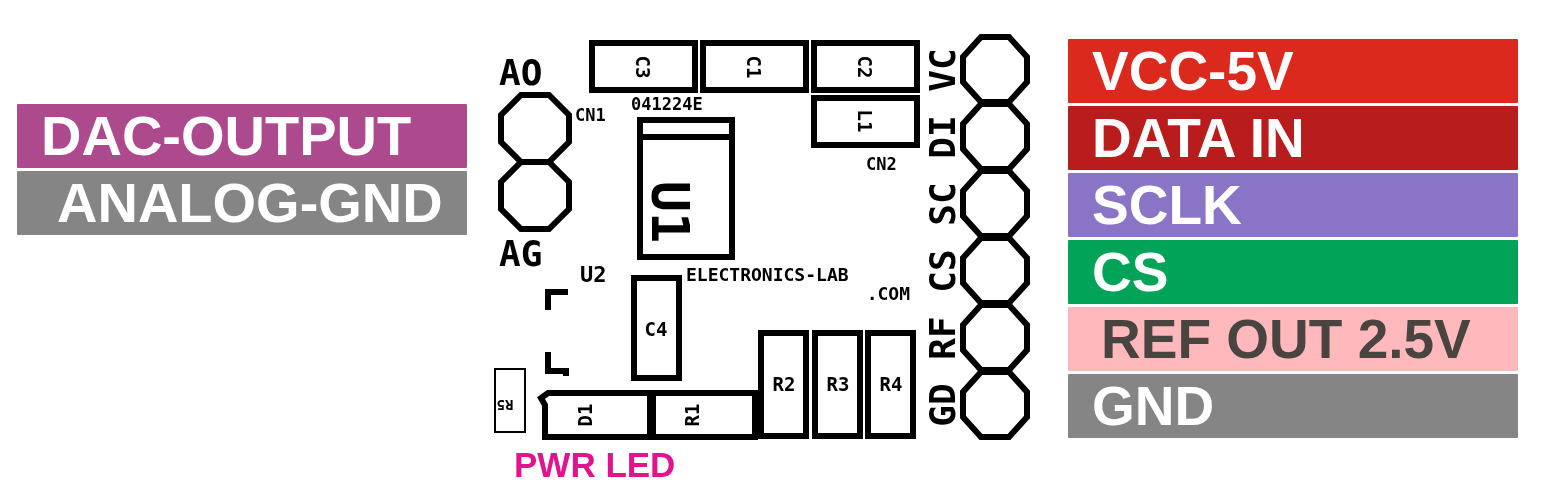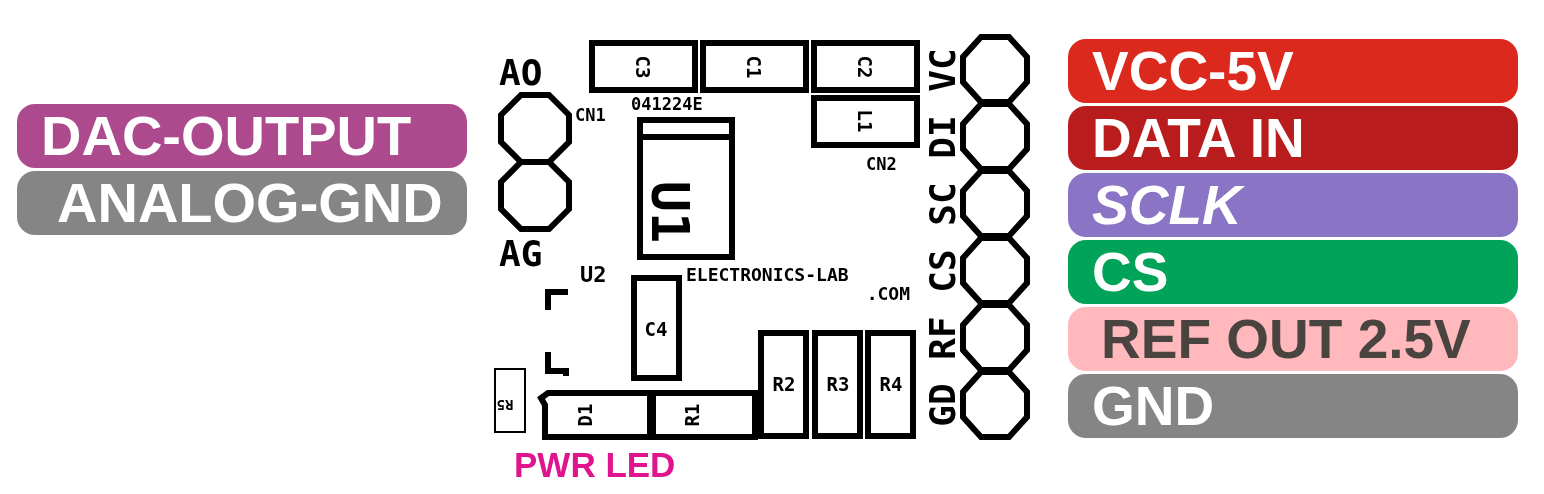--- a/index.html
+++ b/index.html
@@ -1,17 +1,17 @@
 <!DOCTYPE html>
 <html><head>
 <meta charset="utf-8">
 <style>
   html,body{margin:0;padding:0;background:#fff;}
   body{width:1544px;height:494px;position:relative;overflow:hidden;font-family:"Liberation Sans",sans-serif;}
-  .pill{position:absolute;border-radius:18px;color:#fff;font-family:"Liberation Sans",sans-serif;font-weight:bold;font-size:55px;line-height:1;box-sizing:border-box;padding-left:24px;display:flex;align-items:center;white-space:nowrap;}
+  .pill{position:absolute;border-radius:1px;color:#fff;font-family:"Liberation Sans",sans-serif;font-weight:bold;font-size:55px;line-height:1;box-sizing:border-box;padding-left:24px;display:flex;align-items:center;white-space:nowrap;}
   .lpill{left:17px;width:450px;height:64px;font-size:56px;}
   .rpill{left:1068px;width:450px;height:64px;font-size:55px;}
   #board{position:absolute;left:0;top:0;}
   .silk{font-family:"DejaVu Sans Mono",monospace;font-weight:bold;fill:#000;}
   .pwr{position:absolute;left:514px;top:445px;font-size:35px;font-weight:bold;color:#e0148c;font-family:"Liberation Sans",sans-serif;}
 </style>
 </head>
 <body>
 
 <div class="pill lpill" style="top:104px;background:#ad4a8e;text-align:center;">
@@ -20,21 +20,21 @@
 <div class="pill lpill" style="top:171px;background:#858585;padding-left:40px;">
   <span>ANALOG-GND</span>
 </div>
 
 <div class="pill rpill" style="top:39px;background:#dc291e;">
   <span>VCC-5V</span>
 </div>
 <div class="pill rpill" style="top:106px;background:#b91c1c;">
   <span>DATA IN</span>
 </div>
-<div class="pill rpill" style="top:173px;background:#8a74c6;font-style:italic;">
+<div class="pill rpill" style="top:173px;background:#8a74c6;">
   <span>SCLK</span>
 </div>
 <div class="pill rpill" style="top:240px;background:#00a357;">
   <span>CS</span>
 </div>
 <div class="pill rpill" style="top:307px;background:#ffb9bd;color:#4a4440;padding-left:33px;">
   <span>REF OUT 2.5V</span>
 </div>
 <div class="pill rpill" style="top:374px;background:#858585;">
   <span>GND</span>

